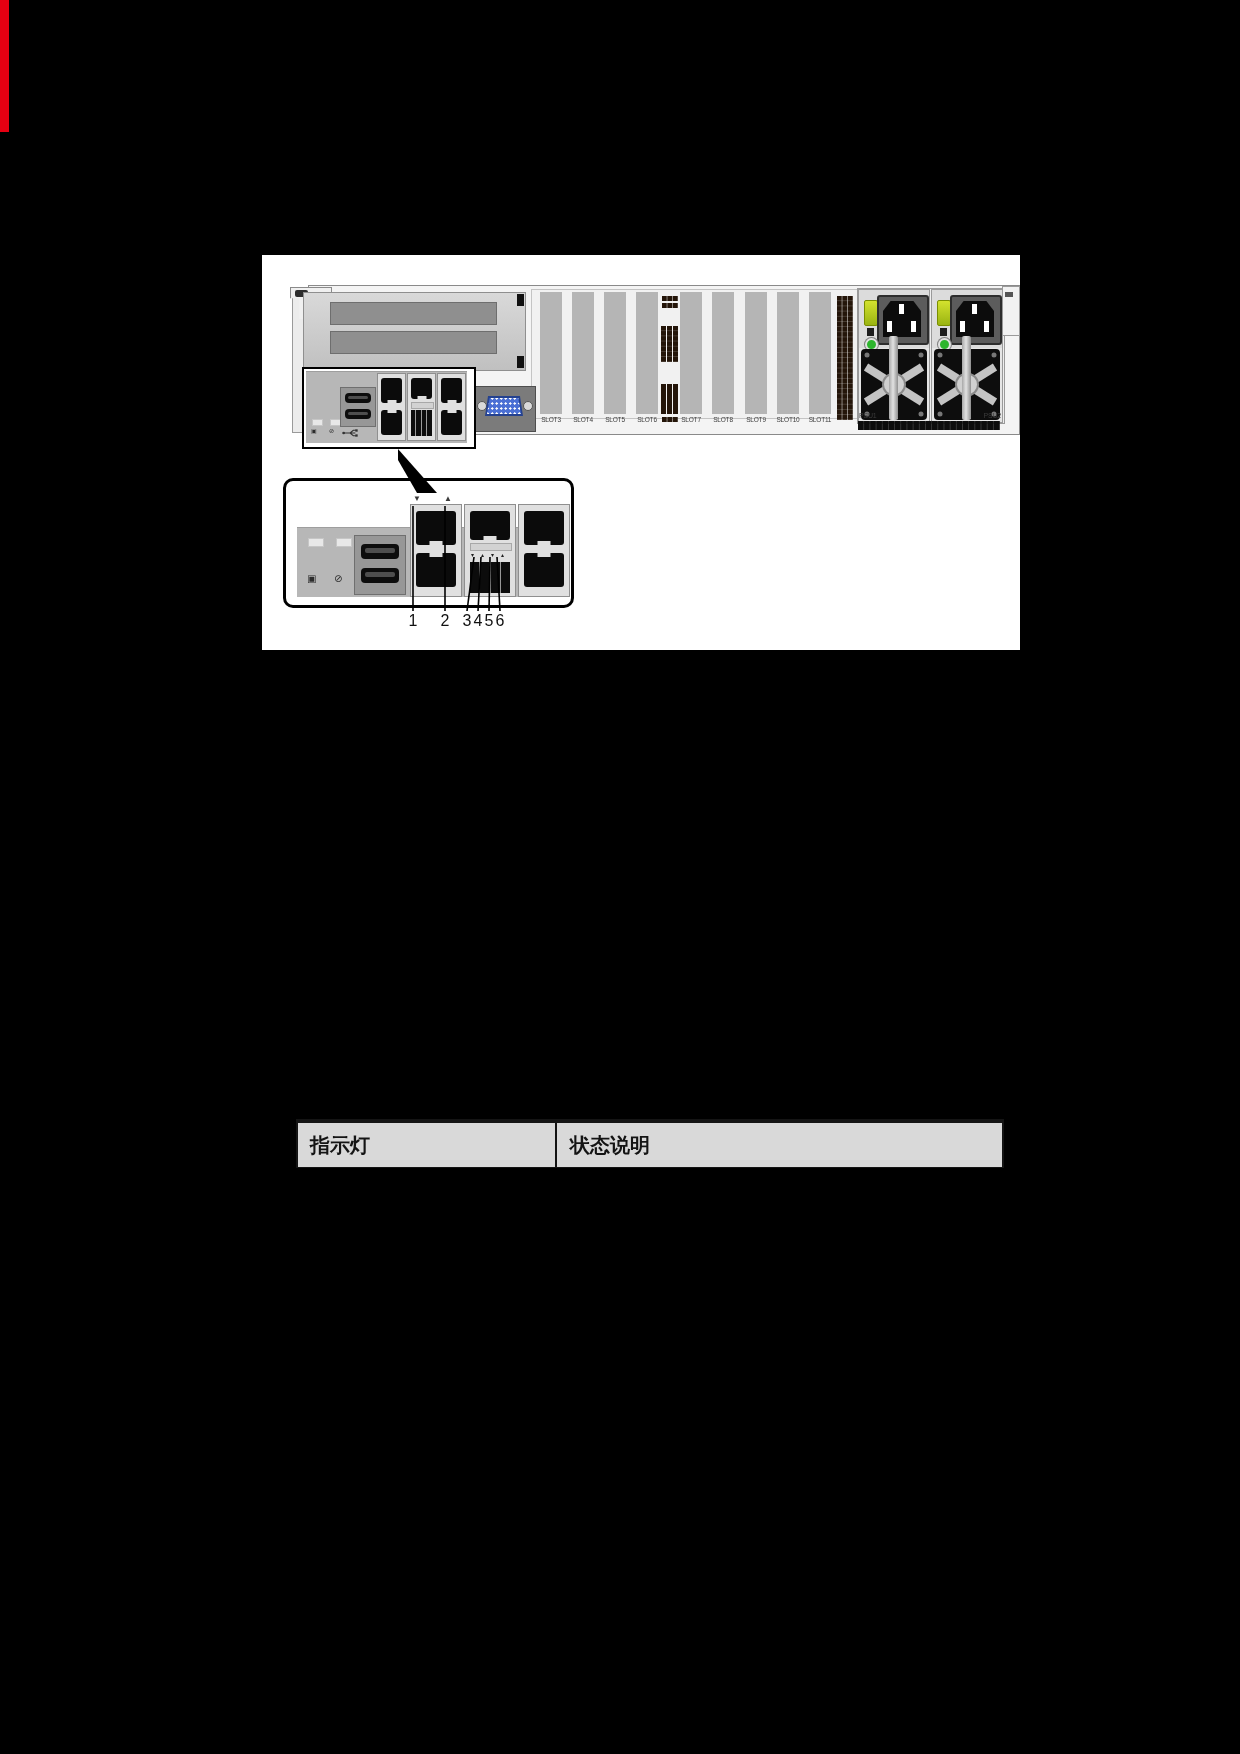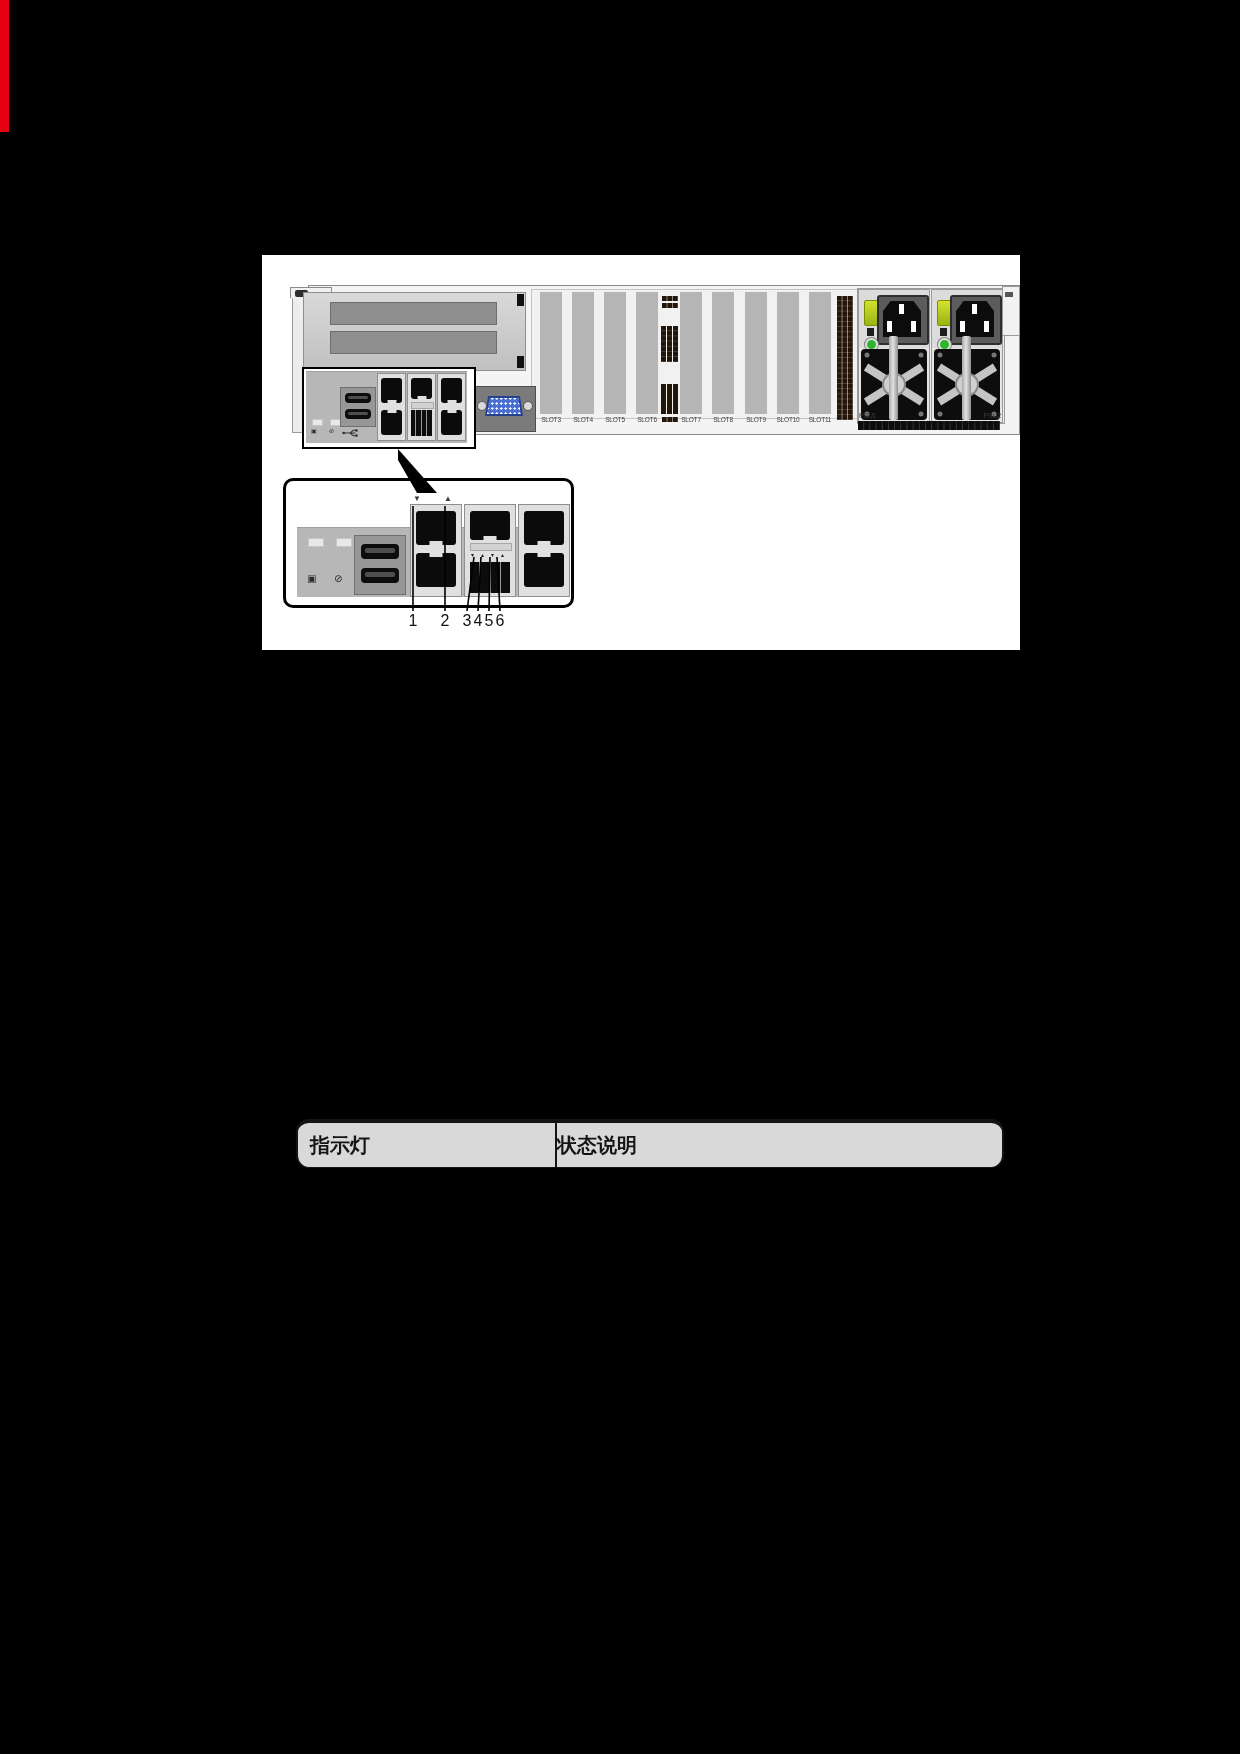--- a/index.html
+++ b/index.html
@@ -315,18 +315,18 @@
     </svg>
 
     <div class="abs callout-num" style="left:144px;top:357px;">1</div>
     <div class="abs callout-num" style="left:176px;top:357px;">2</div>
     <div class="abs callout-num" style="left:198px;top:357px;">3</div>
     <div class="abs callout-num" style="left:209px;top:357px;">4</div>
     <div class="abs callout-num" style="left:220px;top:357px;">5</div>
     <div class="abs callout-num" style="left:231px;top:357px;">6</div>
   </div>
 
-  <div class="abs tbl-header" style="left:296px;top:1119px;width:708px;height:49px;box-sizing:border-box;border-radius:13px;">
+  <div class="abs tbl-header" style="left:296px;top:1119px;width:708px;height:49px;box-sizing:border-box;">
     <div class="tbl-cell" style="width:245px;border-right:2px solid #141414;padding-left:12px;">指示灯</div>
-    <div class="tbl-cell" style="flex:1;">状态说明</div>
+    <div class="tbl-cell" style="flex:1;padding-left:13px;">状态说明</div>
   </div>
 
 </div>
 
 </body></html>

